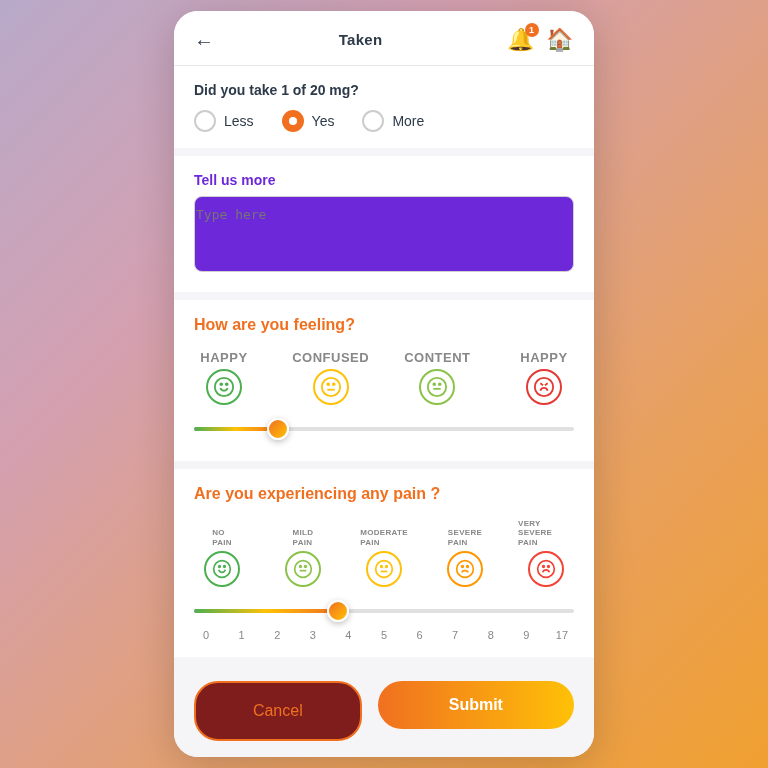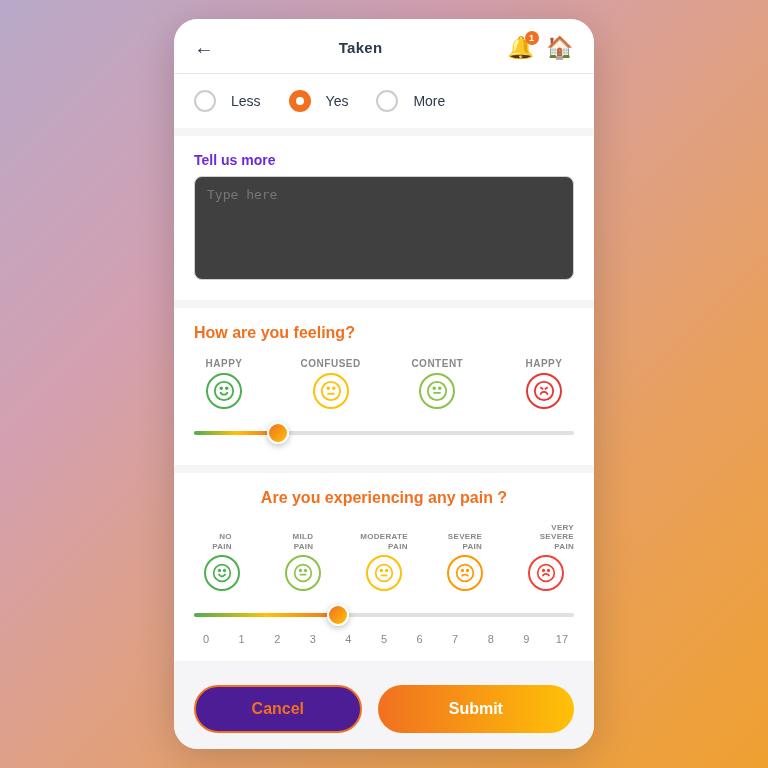--- a/index.html
+++ b/index.html
@@ -87,21 +87,21 @@
       margin-bottom: 12px;
     }
     .radio-group {
       display: flex;
       gap: 28px;
       align-items: center;
     }
     .radio-option {
       display: flex;
       align-items: center;
-      gap: 15px;
+      gap: 8px;
       cursor: pointer;
     }
     .radio-circle {
       width: 22px;
       height: 22px;
       border-radius: 50%;
       border: 2px solid #ccc;
       display: flex;
       align-items: center;
       justify-content: center;
@@ -122,28 +122,28 @@
       color: #2d3a4a;
     }
     .tell-label {
       font-size: 14px;
       font-weight: 600;
       color: #6d28d9;
       margin-bottom: 8px;
     }
     .text-area {
       width: 100%;
-      height: 104px;
+      height: 76px;
       border: 1.5px solid #d0d0d0;
       border-radius: 8px;
-      padding: 10px 12px;
+      padding: 10px 1px;
       font-size: 13px;
       color: #aaa;
       resize: none;
-      background: #404040;
+      background: #6d28d9;
       outline: none;
     }
     .feeling-section {
       background: #fff;
       padding: 16px 20px 20px;
       margin-bottom: 8px;
     }
     .feeling-title {
       font-size: 16px;
       font-weight: 700;
@@ -157,21 +157,21 @@
       margin-bottom: 12px;
     }
     .emoji-item {
       display: flex;
       flex-direction: column;
       align-items: center;
       gap: 4px;
       width: 60px;
     }
     .emoji-label {
-      font-size: 10px;
+      font-size: 13px;
       color: #888;
       font-weight: 600;
       letter-spacing: 0.5px;
       text-align: center;
     }
     .emoji-face {
       width: 36px;
       height: 36px;
       border-radius: 50%;
       border: 2px solid;
@@ -220,21 +220,20 @@
       transform: translate(-50%, -50%);
       box-shadow: 0 2px 6px rgba(0,0,0,0.25);
       border: 2px solid #fff;
     }
     .pain-section {
       background: #fff;
       padding: 16px 20px 16px;
       margin-bottom: 8px;
     }
     .pain-title {
-      text-align: center;
       font-size: 16px;
       font-weight: 700;
       color: #f07020;
       margin-bottom: 16px;
     }
     .pain-emoji-row {
       display: flex;
       justify-content: space-between;
       align-items: flex-end;
       margin-bottom: 12px;
@@ -244,21 +243,21 @@
       flex-direction: column;
       align-items: center;
       gap: 4px;
       width: 56px;
     }
     .pain-emoji-label {
       font-size: 8px;
       color: #888;
       font-weight: 600;
       letter-spacing: 0.3px;
-      text-align: right;
+      text-align: left;
       line-height: 1.2;
     }
     .number-row {
       display: flex;
       justify-content: space-between;
       padding: 0 2px;
       margin-top: 6px;
     }
     .number-tick {
       font-size: 11px;
@@ -267,27 +266,27 @@
       text-align: center;
     }
     .footer {
       background: #f5f5f7;
       padding: 16px 20px;
       display: flex;
       gap: 16px;
     }
     .btn-cancel {
       flex: 1;
-      height: 48px;
+      height: 60px;
       border-radius: 24px;
       border: 2px solid #f07020;
-      background: #4c1d95;
+      background: #7f1d1d;
       color: #f07020;
       font-size: 16px;
-      font-weight: 700;
+      font-weight: 400;
       cursor: pointer;
     }
     .btn-submit {
       flex: 1.2;
       height: 48px;
       border-radius: 24px;
       border: none;
       background: linear-gradient(90deg, #f07020, #ffc107);
       color: #fff;
       font-size: 16px;
@@ -308,20 +307,21 @@
     <div class="header-right">
       <div class="bell-icon-wrap">
         <span class="bell-icon">🔔</span>
         <span class="bell-badge">1</span>
       </div>
       <span class="home-icon">🏠</span>
     </div>
   </div>
 
   <div class="section">
+    <div class="question-label">Did you take 1 of 20 mg?</div>
     <div class="radio-group">
       <div class="radio-option">
         <div class="radio-circle"></div>
         <span class="radio-label">Less</span>
       </div>
       <div class="radio-option">
         <div class="radio-circle selected">
           <div class="radio-dot"></div>
         </div>
         <span class="radio-label">Yes</span>

